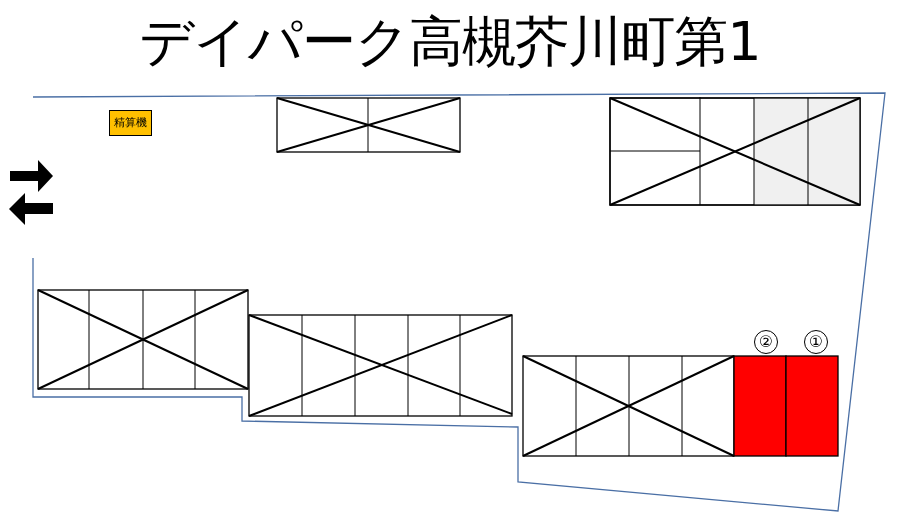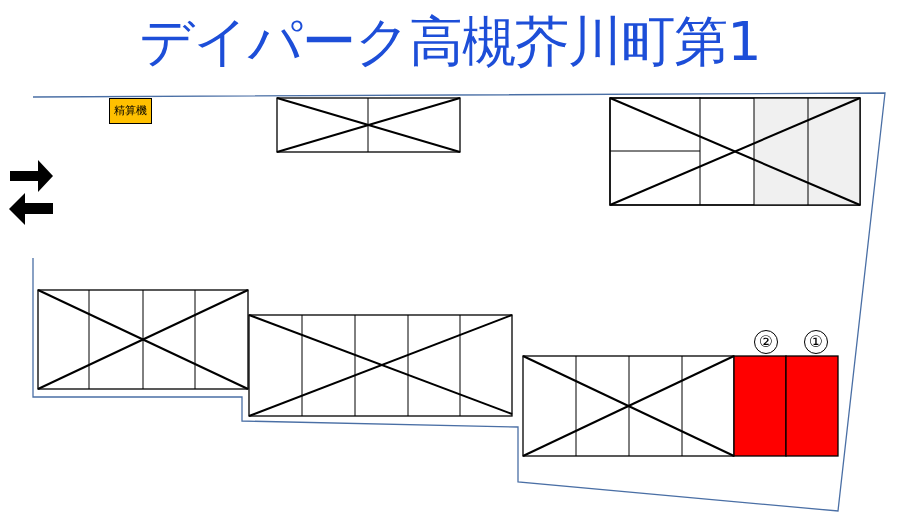--- a/index.html
+++ b/index.html
@@ -1,24 +1,24 @@
 <!DOCTYPE html>
 <html><head>
 <meta charset="utf-8">
 <style>
   html, body { margin: 0; padding: 0; background: #ffffff; }
   #root { position: relative; width: 900px; height: 528px; overflow: hidden; background: #ffffff; }
   .title {
     position: absolute; left: 0; top: 6px; width: 900px; height: 72px;
     text-align: center; font-family: "DejaVu Sans", sans-serif;
-    font-size: 54px; line-height: 72px; color: #1d4ed8; letter-spacing: -1px;
+    font-size: 54px; line-height: 72px; color: #000000; letter-spacing: -1px;
   }
   svg { position: absolute; left: 0; top: 0; }
   .kiosk {
-    position: absolute; left: 109px; top: 98px; width: 43px; height: 26px;
+    position: absolute; left: 109px; top: 110px; width: 43px; height: 26px;
     background: #ffc000; border: 1px solid #000; box-sizing: border-box;
     font-family: "DejaVu Sans", sans-serif; font-size: 11px; line-height: 24px;
     text-align: center; color: #000;
   }
   .num {
     position: absolute; width: 24px; height: 24px; border: 1.5px solid #000;
     border-radius: 50%; box-sizing: border-box; text-align: center;
     font-family: "DejaVu Sans", sans-serif; font-size: 16px; line-height: 21px; color: #000;
     background: #fff;
   }

